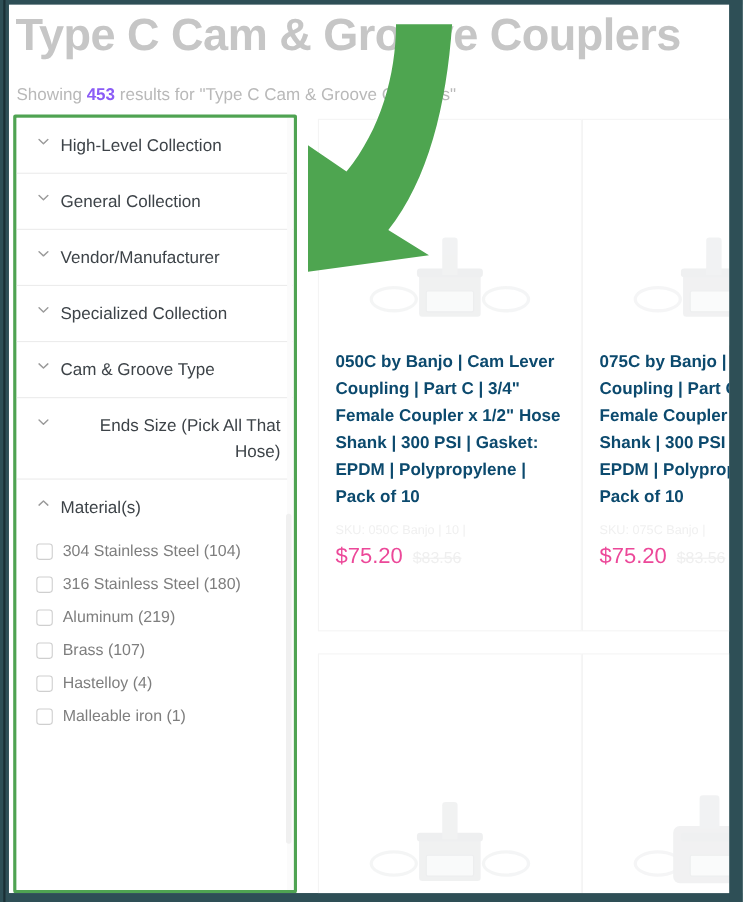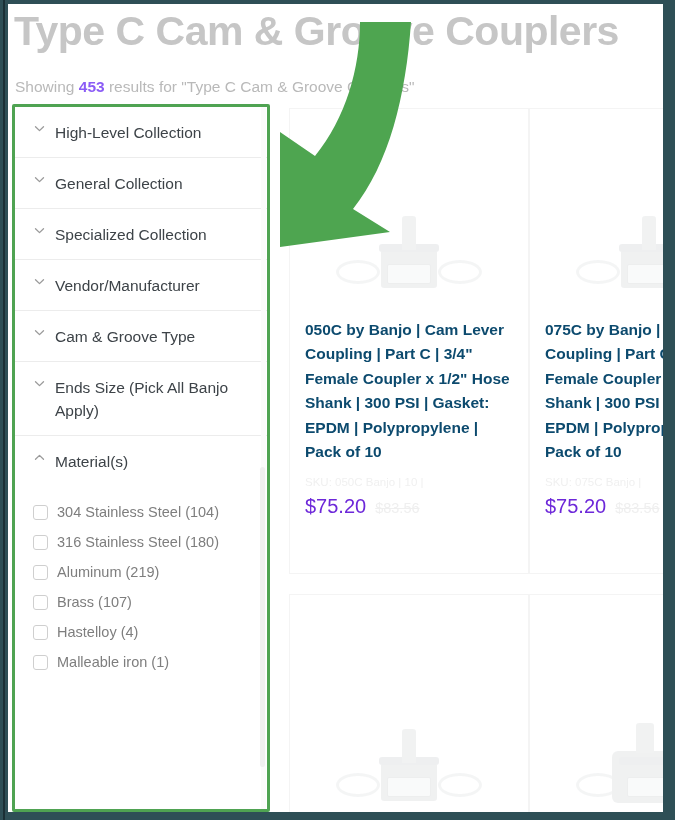--- a/index.html
+++ b/index.html
@@ -60,20 +60,21 @@
   .facet-highlight {
     position: absolute;
     left: 4px;
     top: 100px;
     width: 258px;
     height: 708px;
     border: 3px solid #4fa352;
     border-radius: 2px;
     background: #ffffff;
     overflow: hidden;
+    text-align: right;
   }
 
   .facet-rail {
     position: absolute;
     left: 0;
     top: 0;
     width: 252px;
     height: 702px;
     background: #fff;
     overflow: hidden;
@@ -103,21 +104,20 @@
   .chev svg { display: block; }
   .facet-head .facet-label {
     font-size: 15.5px;
     line-height: 23px;
     color: #3d4348;
     font-weight: 400;
   }
 
   .facet-options {
     padding: 0 0 10px 6px;
-    margin-top: 11px;
   }
   .opt-row {
     display: flex;
     align-items: center;
     gap: 9px;
     padding: 5px 0 5px 0;
     cursor: pointer;
   }
   .opt-box {
     flex: 0 0 auto;
@@ -196,21 +196,21 @@
     line-height: 16px;
     color: #f0f0f0;
     margin-bottom: 3px;
     white-space: nowrap;
   }
 
   .price-row { display: flex; align-items: baseline; gap: 9px; white-space: nowrap; }
   .price-now {
     font-size: 20px;
     line-height: 26px;
-    color: #6d28d9;
+    color: #ec4899;
     font-weight: 400;
   }
   .price-was {
     font-size: 14.5px;
     line-height: 20px;
     color: #efefef;
     text-decoration: line-through;
   }
 
   
@@ -306,55 +306,55 @@
           </div>
         </div>
 
         <div class="facet-group">
           <div class="facet-head">
             <span class="chev">
               <svg width="13" height="13" viewBox="0 0 13 13">
                   <path d="M2.5 4.8 L6.5 8.6 L10.5 4.8" fill="none" stroke="#9a9a9a" stroke-width="1.3" stroke-linecap="round" stroke-linejoin="round"></path>
                 </svg>
             </span>
+            <span class="facet-label">Vendor/Manufacturer</span>
+          </div>
+        </div>
+
+        <div class="facet-group">
+          <div class="facet-head">
+            <span class="chev">
+              <svg width="13" height="13" viewBox="0 0 13 13">
+                  <path d="M2.5 4.8 L6.5 8.6 L10.5 4.8" fill="none" stroke="#9a9a9a" stroke-width="1.3" stroke-linecap="round" stroke-linejoin="round"></path>
+                </svg>
+            </span>
             <span class="facet-label">Specialized Collection</span>
           </div>
         </div>
 
         <div class="facet-group">
           <div class="facet-head">
             <span class="chev">
               <svg width="13" height="13" viewBox="0 0 13 13">
                   <path d="M2.5 4.8 L6.5 8.6 L10.5 4.8" fill="none" stroke="#9a9a9a" stroke-width="1.3" stroke-linecap="round" stroke-linejoin="round"></path>
                 </svg>
             </span>
-            <span class="facet-label">Vendor/Manufacturer</span>
-          </div>
-        </div>
-
-        <div class="facet-group">
-          <div class="facet-head">
-            <span class="chev">
-              <svg width="13" height="13" viewBox="0 0 13 13">
-                  <path d="M2.5 4.8 L6.5 8.6 L10.5 4.8" fill="none" stroke="#9a9a9a" stroke-width="1.3" stroke-linecap="round" stroke-linejoin="round"></path>
-                </svg>
-            </span>
             <span class="facet-label">Cam &amp; Groove Type</span>
           </div>
         </div>
 
 
         <div class="facet-group">
           <div class="facet-head">
             <span class="chev">
               <svg width="13" height="13" viewBox="0 0 13 13">
                   <path d="M2.5 4.8 L6.5 8.6 L10.5 4.8" fill="none" stroke="#9a9a9a" stroke-width="1.3" stroke-linecap="round" stroke-linejoin="round"></path>
                 </svg>
             </span>
-            <span class="facet-label">Ends Size (Pick All Banjo Apply)</span>
+            <span class="facet-label">Ends Size (Pick All That Hose)</span>
           </div>
         </div>
 
         <div class="facet-group last">
           <div class="facet-head">
             <span class="chev">
               <svg width="13" height="13" viewBox="0 0 13 13">
                   <path d="M2.5 8.2 L6.5 4.4 L10.5 8.2" fill="none" stroke="#9a9a9a" stroke-width="1.3" stroke-linecap="round" stroke-linejoin="round"></path>
                 </svg>
             </span>

